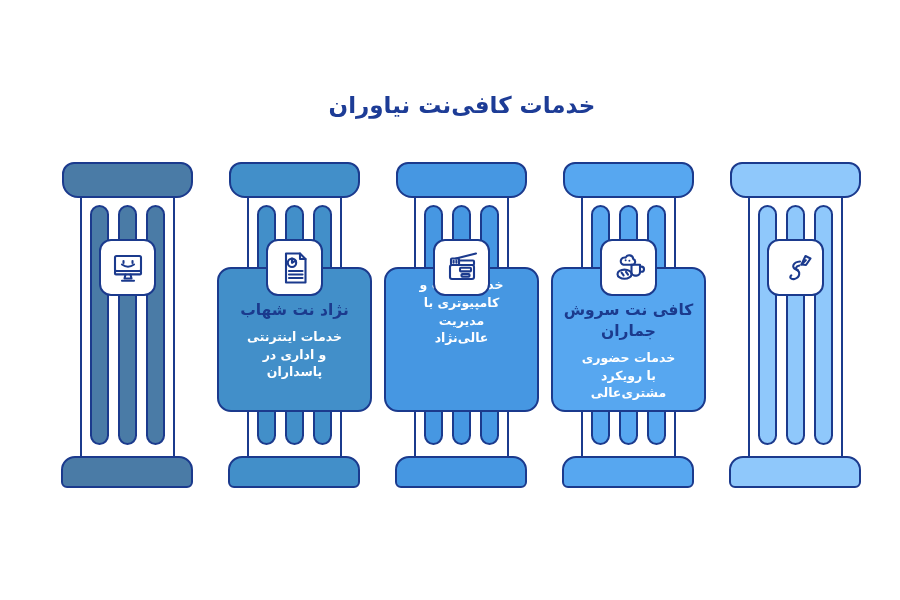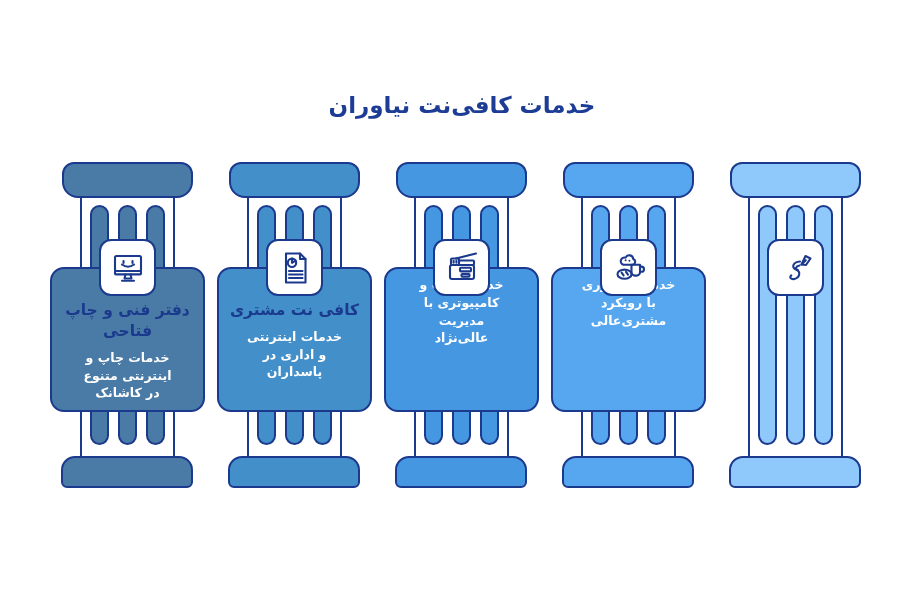--- a/index.html
+++ b/index.html
@@ -74,24 +74,20 @@
 
   <div class="page-title">خدمات کافی‌نت نیاوران</div>
 
   <div class="pillar c0" style="left:32px">
     <div class="shaft"></div>
     <div class="bar b1"></div>
     <div class="bar b2"></div>
     <div class="bar b3"></div>
     <div class="capital"></div>
     <div class="base"></div>
-    <div class="card">
-      <div class="card-title">دفتر فنی و چاپ فتاحی</div>
-      <div class="card-desc">خدمات چاپ و اینترنتی متنوع در کاشانک</div>
-    </div>
     <div class="icon-box">
       <svg viewBox="0 0 40 40">
         <rect x="7" y="8" width="26" height="15" rx="1.5"></rect>
         <line x1="7" y1="23" x2="33" y2="23"></line>
         <rect x="7" y="23" width="26" height="3.4" rx="1"></rect>
         <line x1="15.5" y1="13" x2="15.5" y2="15"></line>
         <line x1="24.5" y1="13" x2="24.5" y2="15"></line>
         <path d="M14,16.5 Q20,21 26,16.5"></path>
         <path d="M17.5,26.5 L16.5,30.5 L23.5,30.5 L22.5,26.5"></path>
         <line x1="14" y1="32.8" x2="26" y2="32.8"></line>
@@ -100,21 +96,21 @@
   </div>
 
   <div class="pillar c1" style="left:199px">
     <div class="shaft"></div>
     <div class="bar b1"></div>
     <div class="bar b2"></div>
     <div class="bar b3"></div>
     <div class="capital"></div>
     <div class="base"></div>
     <div class="card">
-      <div class="card-title">کافی نت مشتری</div>
+      <div class="card-title">نژاد نت شهاب</div>
       <div class="card-desc">خدمات اینترنتی و اداری در پاسداران</div>
     </div>
     <div class="icon-box">
       <svg viewBox="0 0 40 40">
         <path d="M11,5.5 H25 L30.5,11 V34.5 H11 Z"></path>
         <path d="M25,5.5 V11 H30.5"></path>
         <circle cx="17" cy="14.8" r="4.2"></circle>
         <path d="M17,14.8 L20.6,12.6 M17,14.8 V10.6"></path>
         <line x1="14" y1="23" x2="27.5" y2="23"></line>
         <line x1="14" y1="26.5" x2="27.5" y2="26.5"></line>
@@ -148,20 +144,21 @@
   </div>
 
   <div class="pillar c3" style="left:533px">
     <div class="shaft"></div>
     <div class="bar b1"></div>
     <div class="bar b2"></div>
     <div class="bar b3"></div>
     <div class="capital"></div>
     <div class="base"></div>
     <div class="card">
+      <div class="card-title">کافی نت سروش جماران</div>
       <div class="card-desc">خدمات حضوری با رویکرد مشتری‌عالی</div>
     </div>
     <div class="icon-box">
       <svg viewBox="0 0 40 40">
         <path d="M14.5,16.8 h8.5 a3,3 0 0 0 1.2,-5.8 a4,4 0 0 0 -7.6,-1.4 a3.2,3.2 0 0 0 -2.1,7.2 Z"></path>
         <circle class="fill" cx="16.6" cy="12.2" r="1"></circle>
         <circle class="fill" cx="20.4" cy="12.8" r="1"></circle>
         <path d="M22.5,16.8 h8.5 v7.4 a3.4,3.4 0 0 1 -3.4,3.4 h-1.7 a3.4,3.4 0 0 1 -3.4,-3.4 Z"></path>
         <path d="M31,18.6 h1.4 a2.6,2.6 0 0 1 0,5.2 h-1.4"></path>
         <ellipse cx="15.5" cy="26.2" rx="7" ry="4.6"></ellipse>

